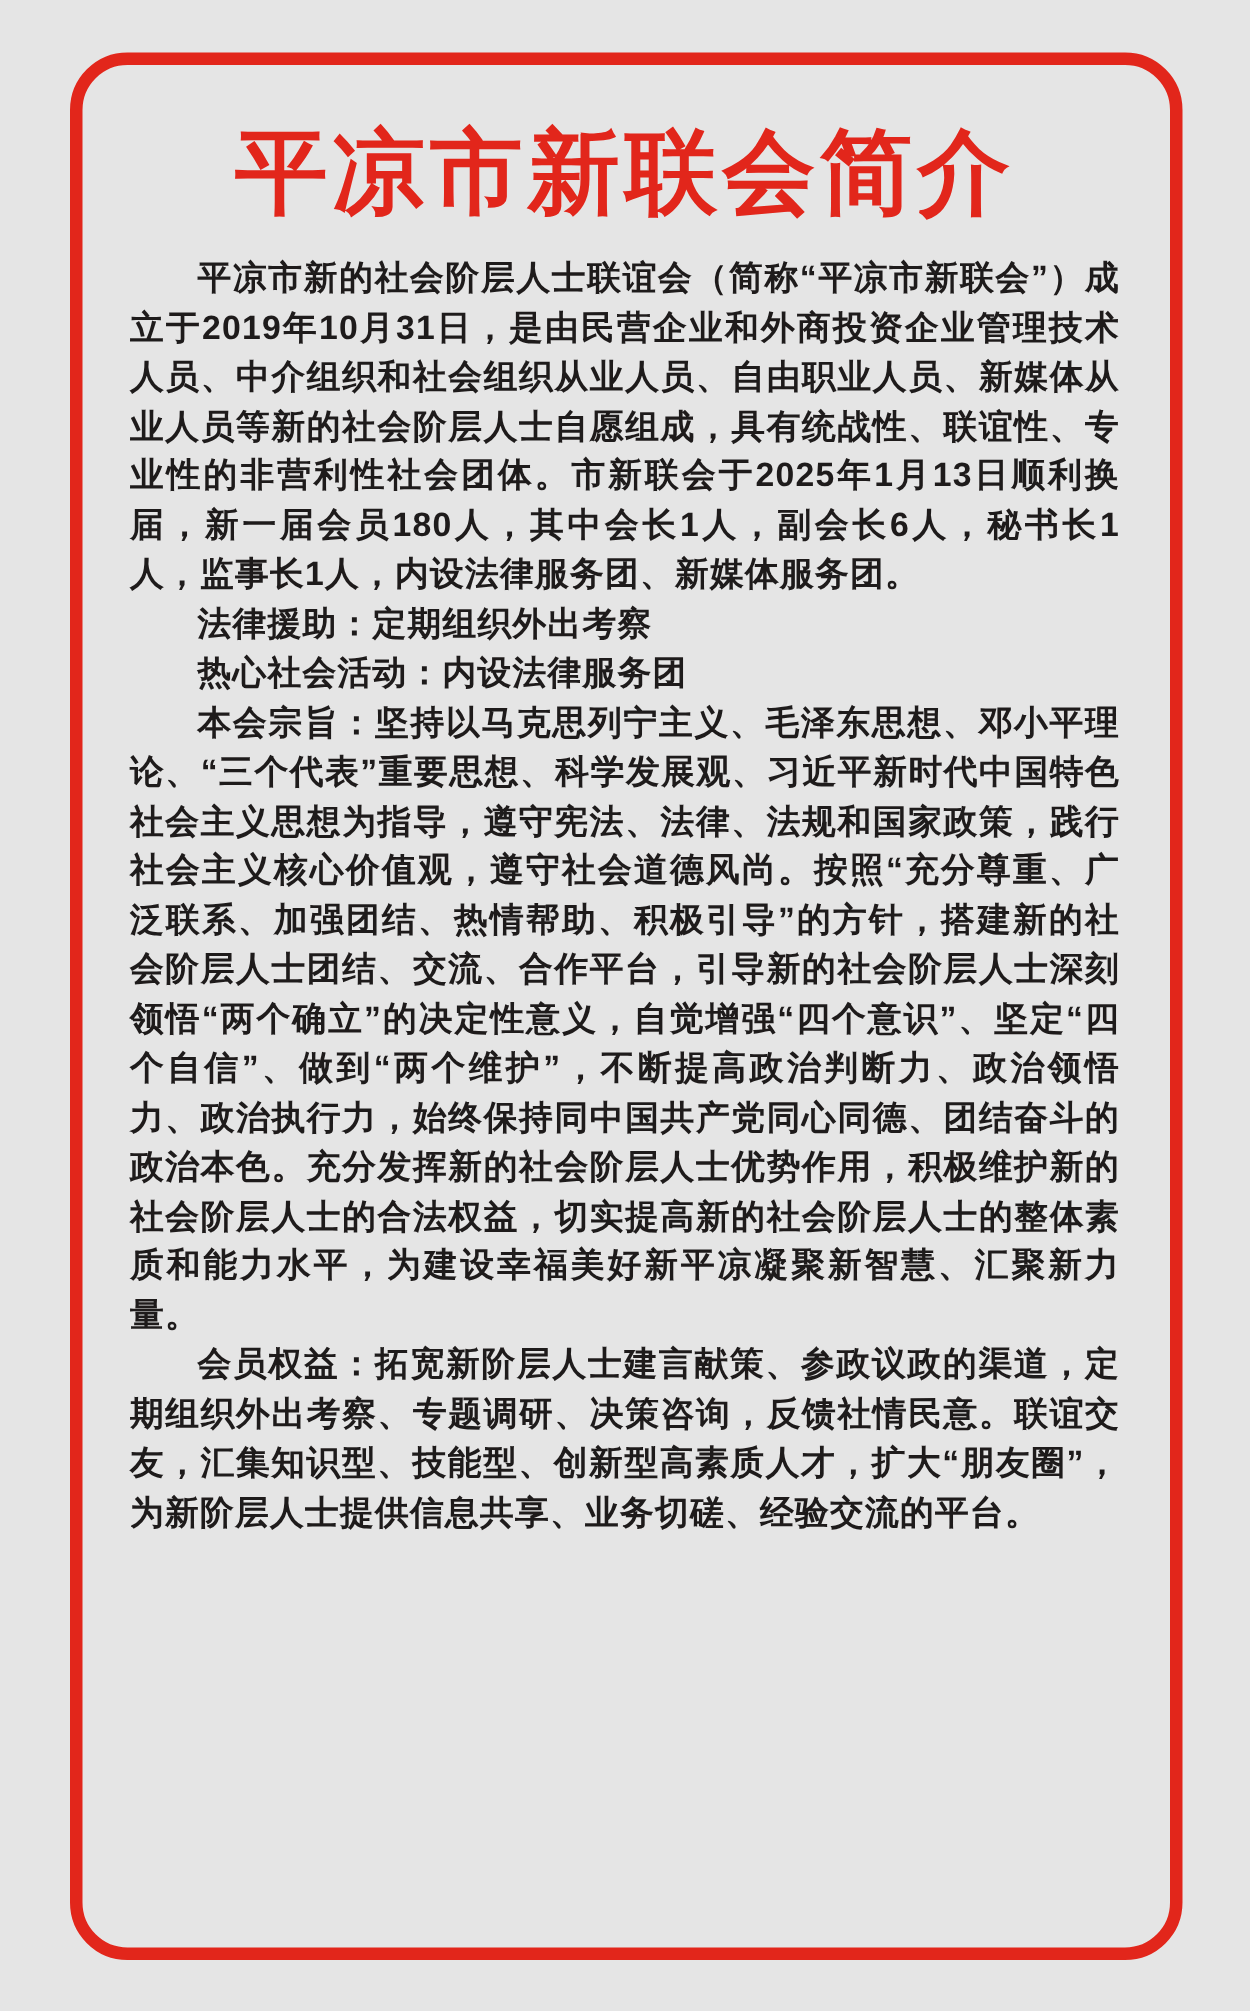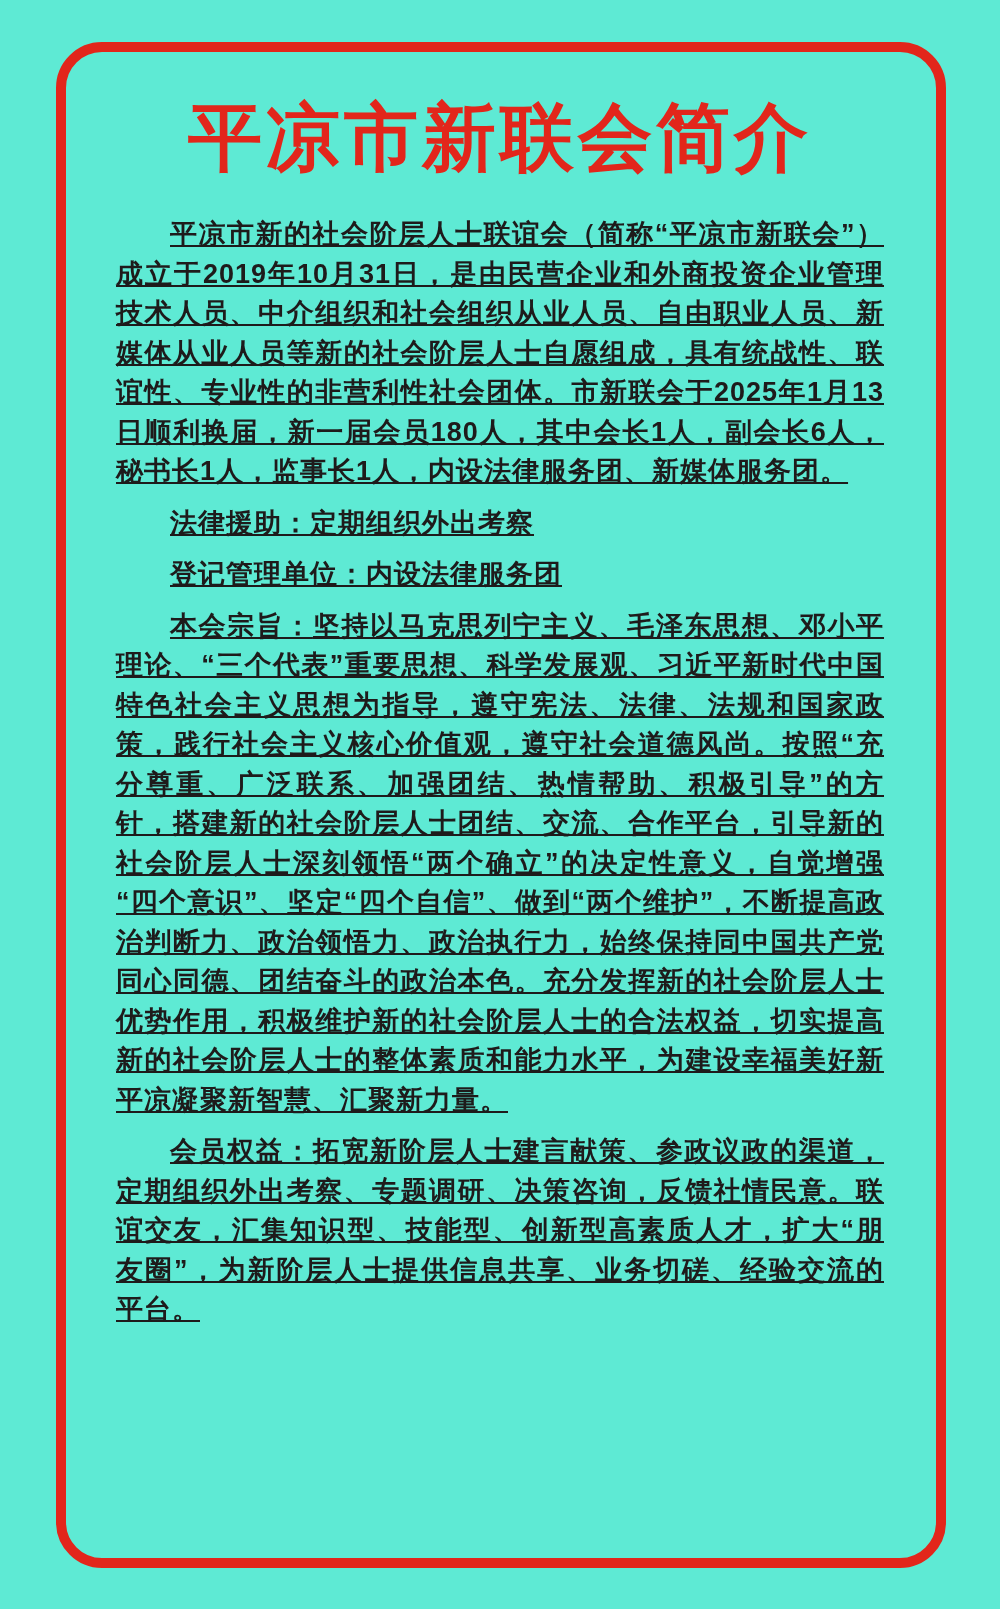--- a/index.html
+++ b/index.html
@@ -4,21 +4,21 @@
 <style>
   html, body {
     margin: 0;
     padding: 0;
     background: #ffffff;
   }
   .page {
     position: relative;
     width: 1000px;
     height: 1609px;
-    background: #5eead4;
+    background: #e5e5e5;
     overflow: hidden;
     font-family: "Liberation Sans", sans-serif;
   }
   .frame {
     position: absolute;
     left: 56px;
     top: 42px;
     width: 870px;
     height: 1506px;
     border: 10px solid #e2261b;
@@ -44,40 +44,39 @@
     top: 203px;
     width: 792px;
     color: #1e1b1b;
     font-size: 27px;
     font-weight: bold;
     line-height: 39.5px;
     letter-spacing: 1px;
     text-align: justify;
   }
   .body-text p {
-    margin: 12px;
+    margin: 0;
     padding: 0;
     text-indent: 2em;
-    text-decoration: underline;
   }
   .para-label {
     font-weight: bold;
   }
 </style>
 </head>
 <body>
 
 <div class="page">
 
   <div class="frame"></div>
 
   <div class="title">平凉市新联会简介</div>
 
   <div class="body-text">
     <p><span class="para-label"></span><span>平凉市新的社会阶层人士联谊会（简称“平凉市新联会”）成立于2019年10月31日，是由民营企业和外商投资企业管理技术人员、中介组织和社会组织从业人员、自由职业人员、新媒体从业人员等新的社会阶层人士自愿组成，具有统战性、联谊性、专业性的非营利性社会团体。市新联会于2025年1月13日顺利换届，新一届会员180人，其中会长1人，副会长6人，秘书长1人，监事长1人，内设法律服务团、新媒体服务团。</span></p>
     <p><span class="para-label">法律援助：</span><span>定期组织外出考察</span></p>
-    <p><span class="para-label">登记管理单位：</span><span>内设法律服务团</span></p>
+    <p><span class="para-label">热心社会活动：</span><span>内设法律服务团</span></p>
     <p><span class="para-label">本会宗旨：</span><span>坚持以马克思列宁主义、毛泽东思想、邓小平理论、“三个代表”重要思想、科学发展观、习近平新时代中国特色社会主义思想为指导，遵守宪法、法律、法规和国家政策，践行社会主义核心价值观，遵守社会道德风尚。按照“充分尊重、广泛联系、加强团结、热情帮助、积极引导”的方针，搭建新的社会阶层人士团结、交流、合作平台，引导新的社会阶层人士深刻领悟“两个确立”的决定性意义，自觉增强“四个意识”、坚定“四个自信”、做到“两个维护”，不断提高政治判断力、政治领悟力、政治执行力，始终保持同中国共产党同心同德、团结奋斗的政治本色。充分发挥新的社会阶层人士优势作用，积极维护新的社会阶层人士的合法权益，切实提高新的社会阶层人士的整体素质和能力水平，为建设幸福美好新平凉凝聚新智慧、汇聚新力量。</span></p>
     <p><span class="para-label">会员权益：</span><span>拓宽新阶层人士建言献策、参政议政的渠道，定期组织外出考察、专题调研、决策咨询，反馈社情民意。联谊交友，汇集知识型、技能型、创新型高素质人才，扩大“朋友圈”，为新阶层人士提供信息共享、业务切磋、经验交流的平台。</span></p>
 
   </div>
 
 </div>
 
 </body></html>

